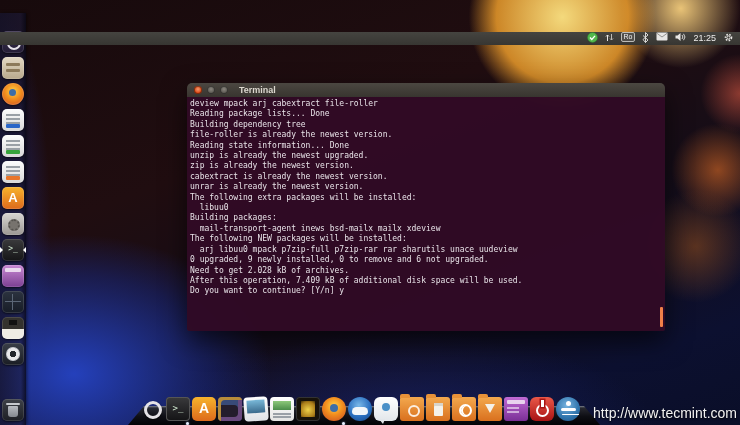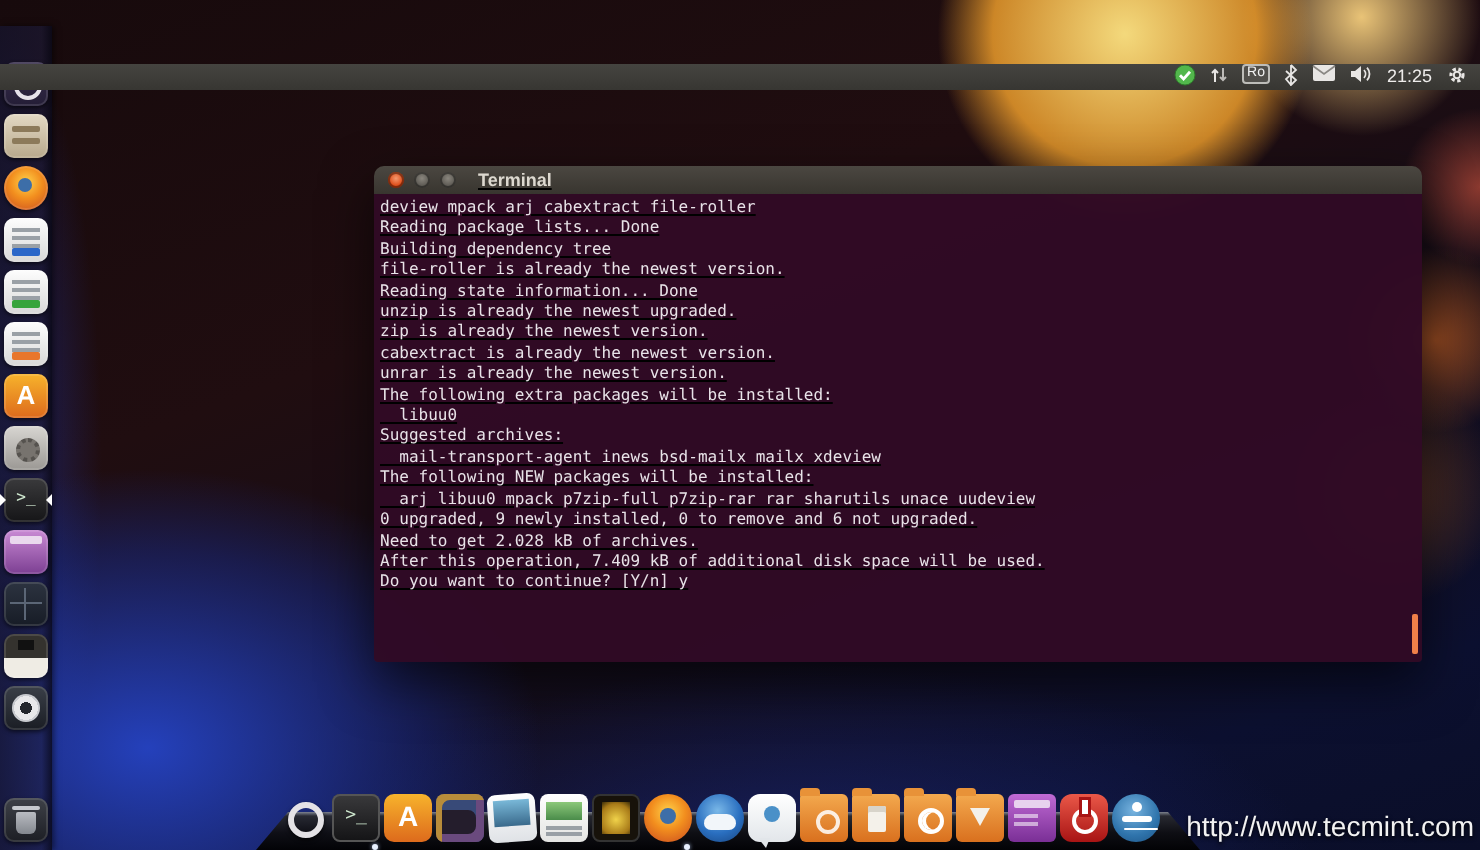--- a/index.html
+++ b/index.html
@@ -57,22 +57,22 @@
   .ic-ws::after{content:"";position:absolute;left:3px;top:10px;width:16px;height:1px;background:#5b6676;}
   .ic-floppy{background:linear-gradient(#34322e 0 55%,#efece4 55% 100%);}
   .ic-floppy::before{content:"";position:absolute;left:7px;top:3px;width:8px;height:5px;background:#111;}
   .ic-disc{background:linear-gradient(#3a3f48,#1a1d24);}
   .ic-disc::before{content:"";position:absolute;left:4px;top:4px;width:14px;height:14px;border-radius:50%;background:radial-gradient(circle,#23262c 0 3px,#e8e8ea 3px 6px,#c9cbd0 6px);}
   .ic-trash{background:linear-gradient(#3e4148,#1c1e24);}
   .ic-trash::before{content:"";position:absolute;left:6px;top:7px;width:10px;height:11px;background:linear-gradient(#b9bcc2,#83878e);border-radius:1px 1px 3px 3px;}
   .ic-trash::after{content:"";position:absolute;left:4px;top:4px;width:14px;height:2px;background:#c6c9ce;border-radius:1px;}
 
   
-  .term{position:absolute;left:187px;top:83px;width:524px;height:248px;z-index:20;
-    border-radius:6px 6px 2px 2px;box-shadow:0 10px 26px rgba(0,0,0,.6);text-decoration:underline;}
+  .term{position:absolute;left:187px;top:83px;width:478px;height:248px;z-index:20;
+    border-radius:6px 6px 2px 2px;box-shadow:0 10px 26px rgba(0,0,0,.6);}
   .titlebar{position:relative;height:14px;border-radius:5px 5px 0 0;
     background:linear-gradient(#4b4741,#38352f);display:flex;align-items:center;padding-left:7px;}
   .wbtn{width:8px;height:8px;border-radius:50%;margin-right:5px;}
   .wbtn.close{background:radial-gradient(circle at 50% 40%,#f4996f,#dd4814 60%,#a33410);box-shadow:inset 0 0 0 1px rgba(0,0,0,.4);}
   .wbtn.min,.wbtn.max{background:radial-gradient(circle at 50% 40%,#8a867e,#55524c 70%);box-shadow:inset 0 0 0 1px rgba(0,0,0,.4);}
   .wtitle{color:#dcd8cf;font-size:9px;font-weight:bold;margin-left:6px;}
   .tbody{position:relative;height:234px;background:rgba(49,10,37,.97);border-radius:0 0 2px 2px;
     padding:2px 0 0 3px;overflow:hidden;}
   .tline{font-family:"DejaVu Sans Mono",monospace;font-size:8px;line-height:10.4px;
     color:#e8e3e8;white-space:pre;}
@@ -202,21 +202,21 @@
         <div class="tline">Reading package lists... Done</div>
         <div class="tline">Building dependency tree</div>
         <div class="tline">file-roller is already the newest version.</div>
         <div class="tline">Reading state information... Done</div>
         <div class="tline">unzip is already the newest upgraded.</div>
         <div class="tline">zip is already the newest version.</div>
         <div class="tline">cabextract is already the newest version.</div>
         <div class="tline">unrar is already the newest version.</div>
         <div class="tline">The following extra packages will be installed:</div>
         <div class="tline">  libuu0</div>
-        <div class="tline">Suggested archives:</div>
+        <div class="tline">Building packages:</div>
         <div class="tline">  mail-transport-agent inews bsd-mailx mailx xdeview</div>
         <div class="tline">The following NEW packages will be installed:</div>
         <div class="tline">  arj libuu0 mpack p7zip-full p7zip-rar rar sharutils unace uudeview</div>
         <div class="tline">0 upgraded, 9 newly installed, 0 to remove and 6 not upgraded.</div>
         <div class="tline">Need to get 2.028 kB of archives.</div>
         <div class="tline">After this operation, 7.409 kB of additional disk space will be used.</div>
         <div class="tline">Do you want to continue? [Y/n] y</div>
       </div>
   </div>
 

